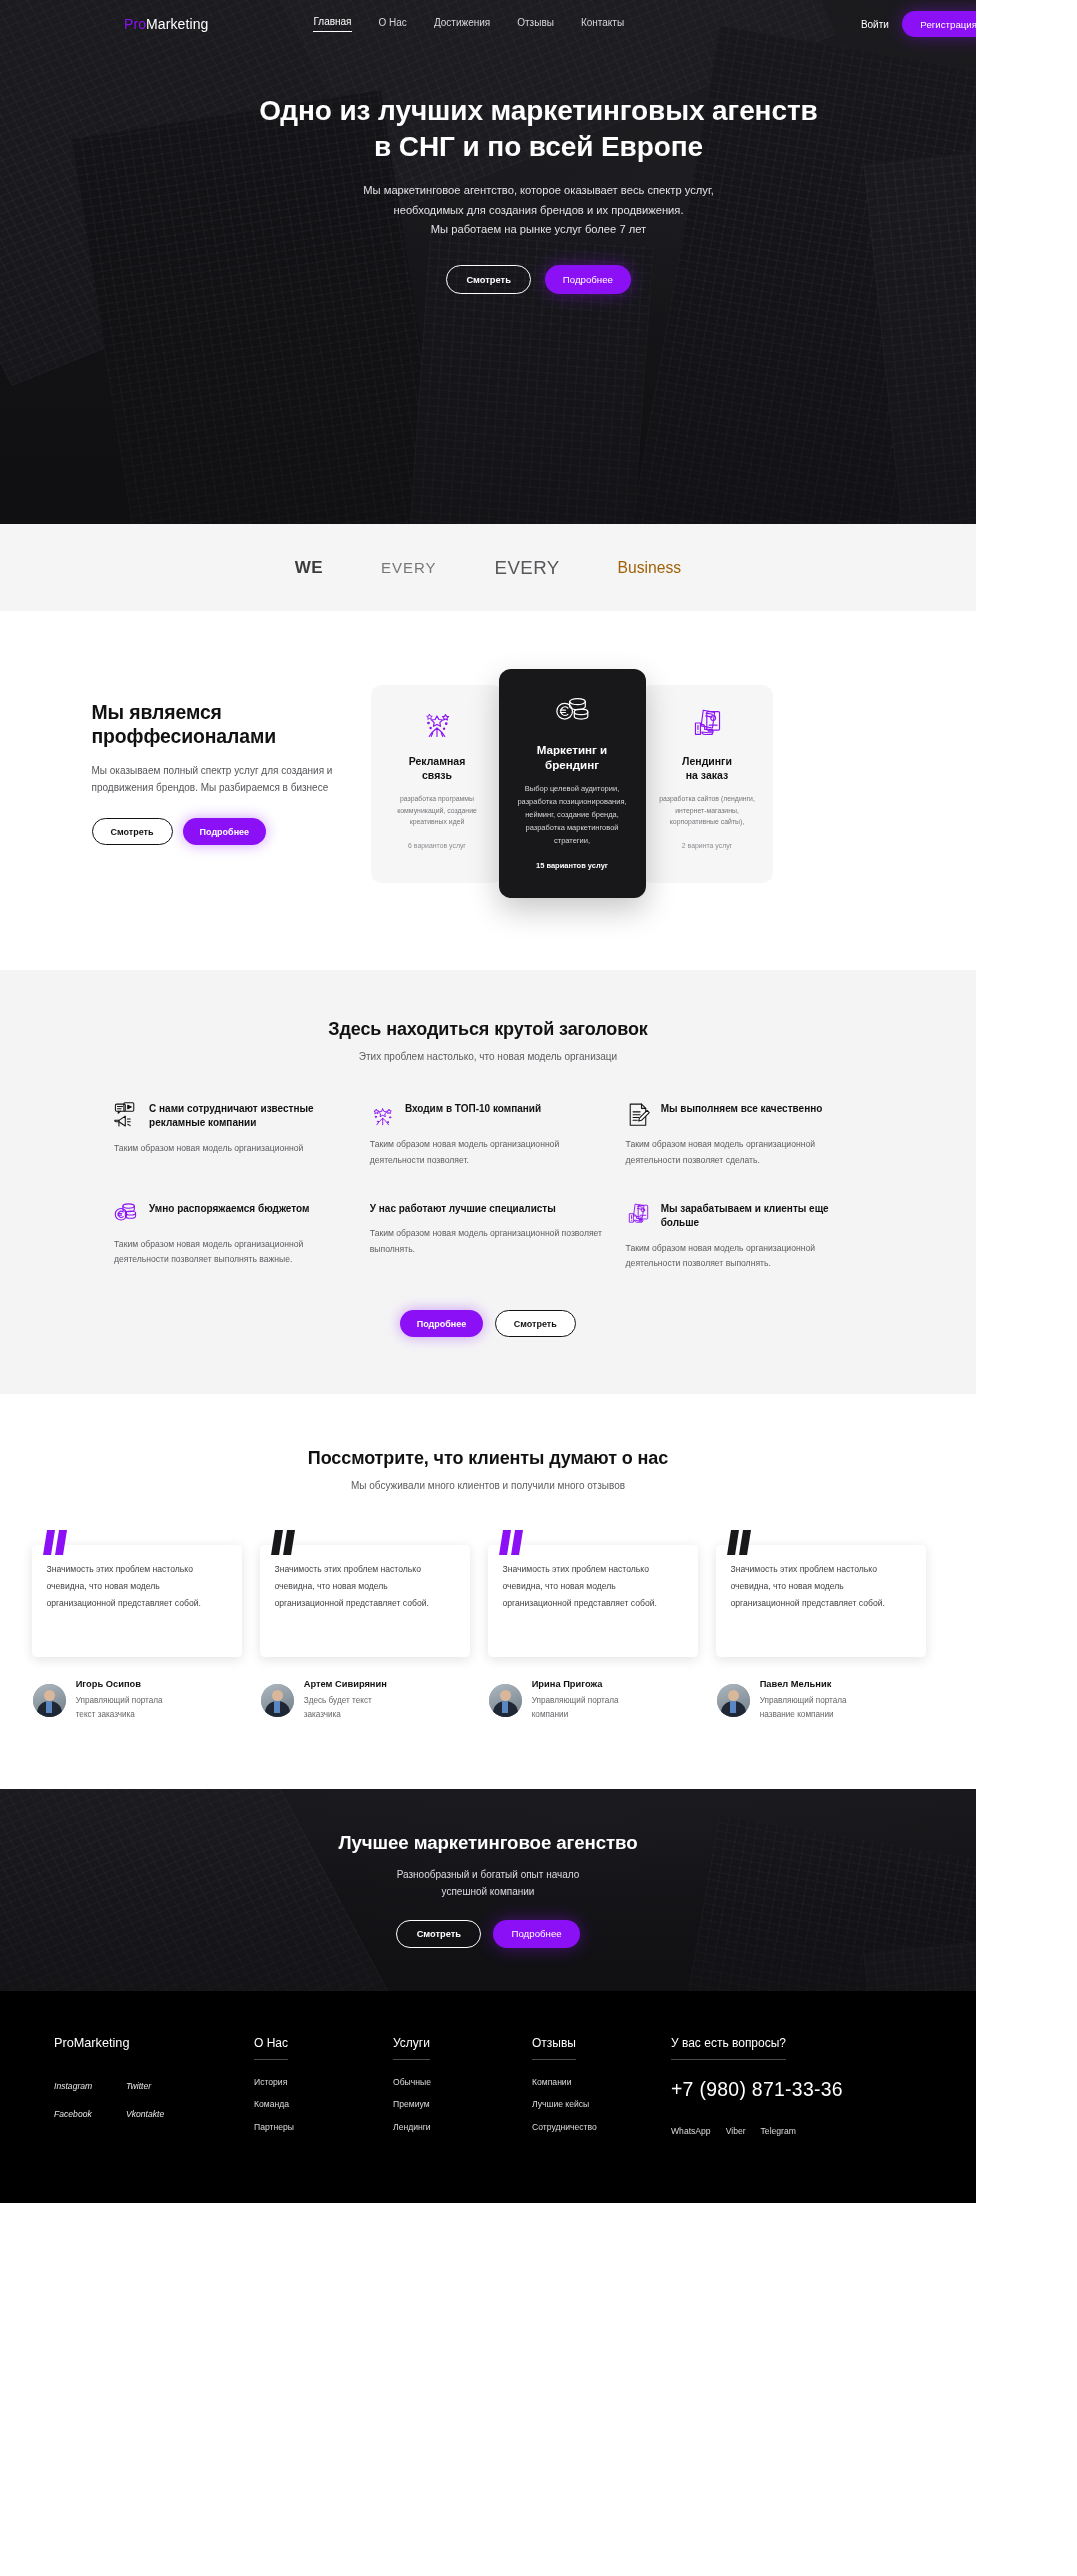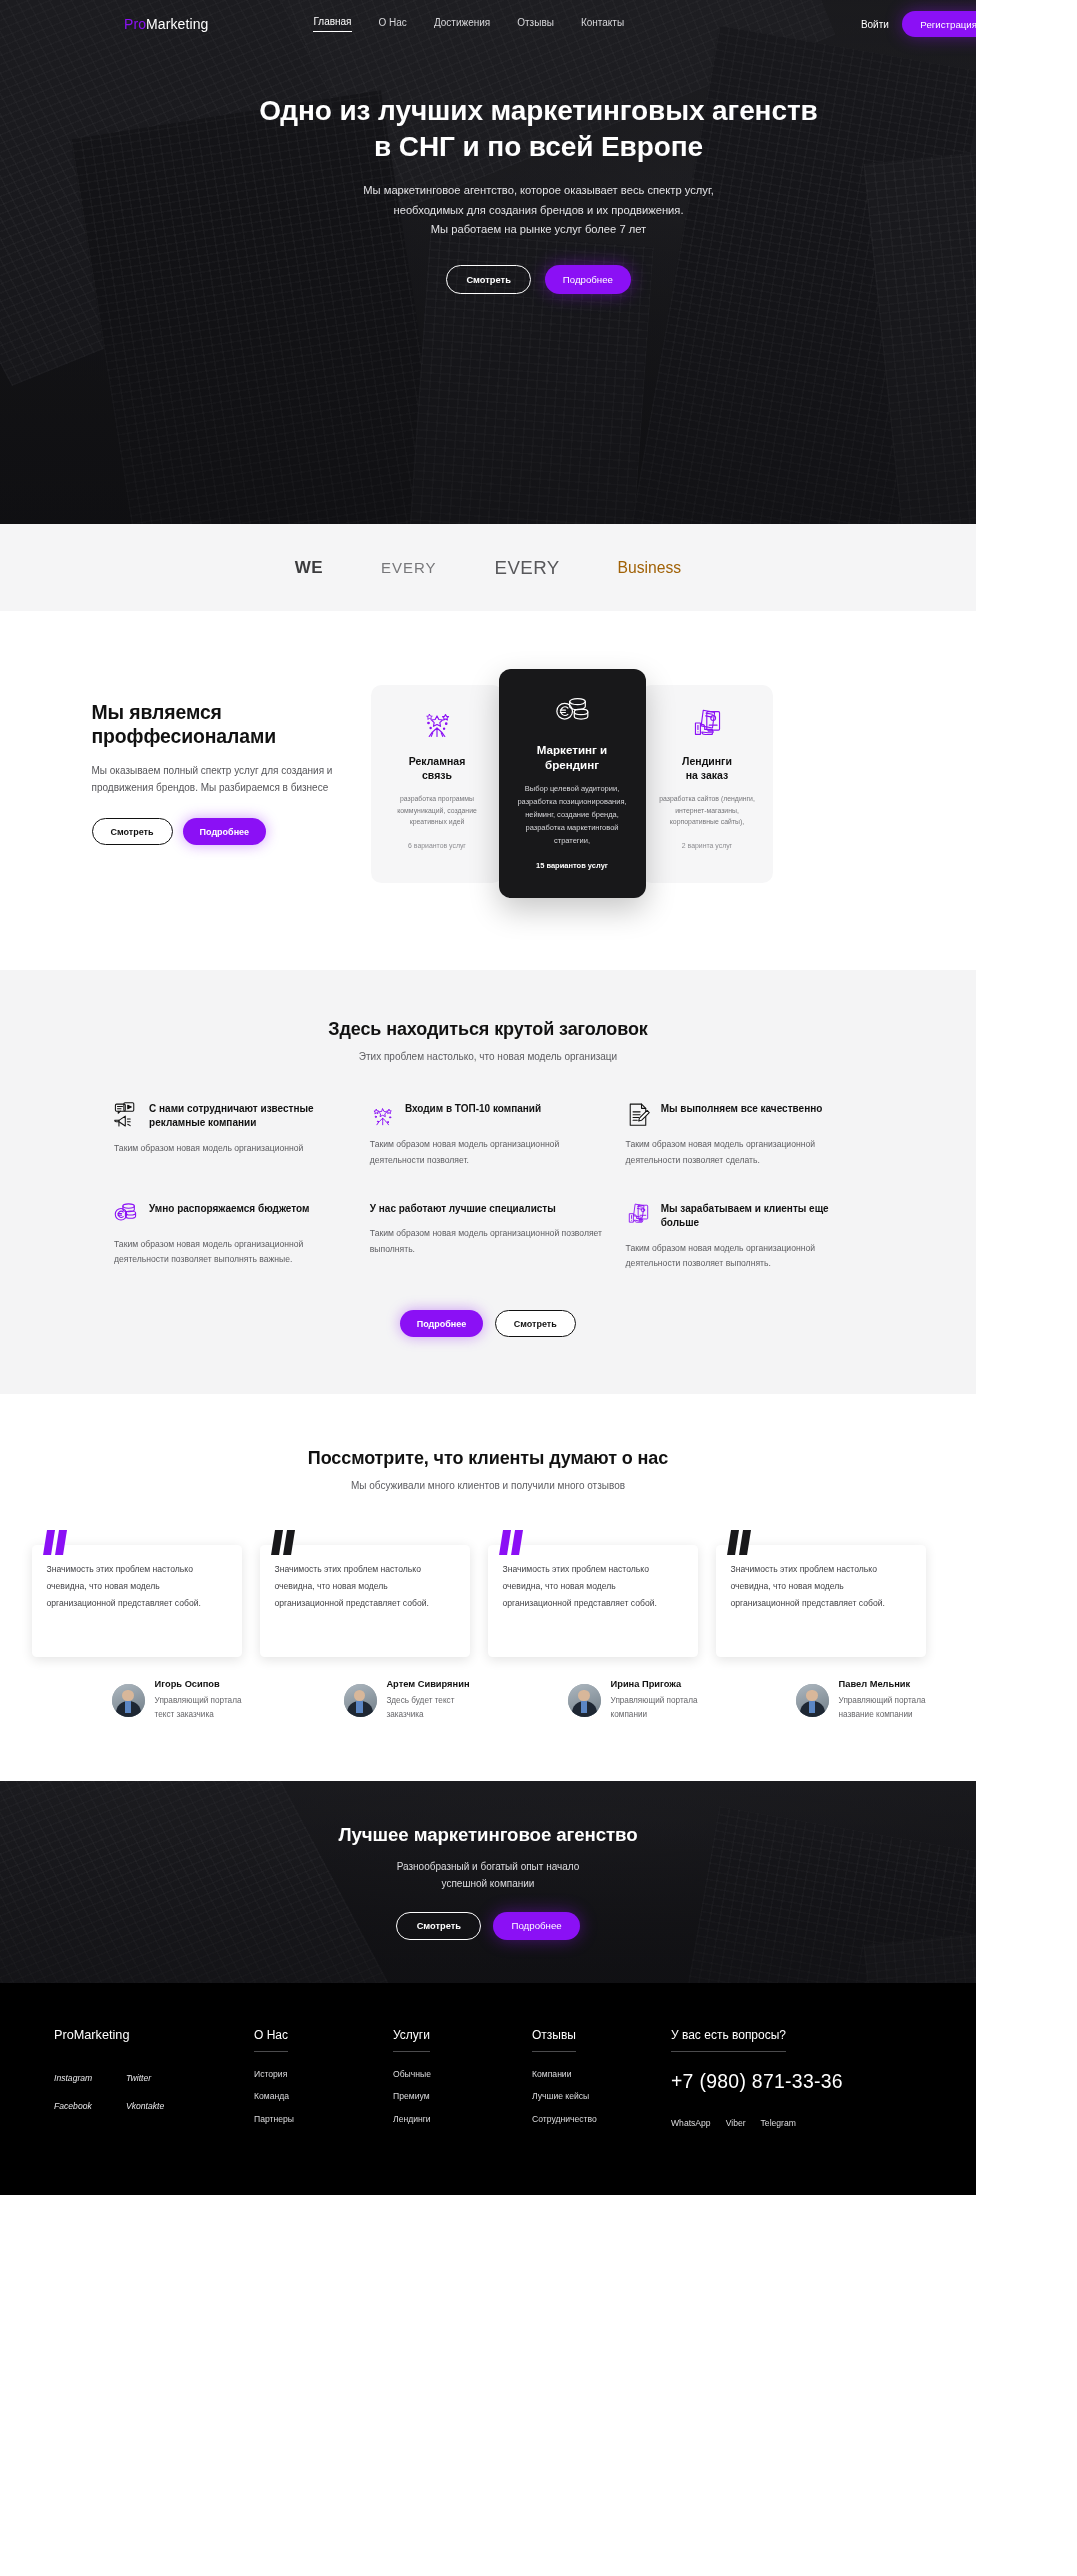--- a/index.html
+++ b/index.html
@@ -144,31 +144,31 @@
   .feat-head { display: flex; align-items: flex-start; gap: 9.7px; }
   .feat-ico { flex: 0 0 auto; width: 25.4px; height: 25.4px; }
   .feat-t { font-size: 10px; font-weight: 700; color: #111; line-height: 1.42; padding-top: 0.7px; }
   .feat-p { margin-top: 10.5px; font-size: 8.6px; color: #5d5d61; line-height: 1.78; }
   .feat-btns { margin-top: 39px; display: flex; justify-content: center; gap: 12px; }
 
   
   .test-sec { background: #fff; padding: 54px 0 60px; }
   .test-h { text-align: center; font-size: 18px; font-weight: 700; color: #111; letter-spacing: -0.1px; }
   .test-sub { text-align: center; margin-top: 10.5px; font-size: 10px; color: #5d5d61; }
-  .test-row { width: 913px; margin: 39px auto 0; display: flex; gap: 18px; }
+  .test-row { width: 913px; margin: 39px auto 8px; display: flex; gap: 18px; }
   .test-col { width: 210px; }
   .quote { display: flex; gap: 3.7px; margin-left: 13.5px; margin-bottom: -10.5px; position: relative; z-index: 2; }
   .quote span { display: block; width: 8.2px; height: 25.4px; background: #18181a; transform: skewX(-9deg); }
   .quote.purple span { background: #8b10f5; }
   .test-card {
     background: #fff; border-radius: 4.5px; padding: 16.5px 15px 18px;
     box-shadow: 0 2.2px 12px rgba(0,0,0,.11);
     font-size: 8.6px; color: #3f3f43; line-height: 2.0; min-height: 112px;
   }
-  .test-person { margin-top: 22.4px; display: flex; align-items: center; gap: 9.7px; padding-left: 1.5px; justify-content: flex-end; }
+  .test-person { margin-top: 22.4px; display: flex; align-items: center; gap: 9.7px; padding-left: 1.5px; }
   .avatar {
     width: 33px; height: 33px; border-radius: 50%; flex: 0 0 auto;
     background: #9aa3ab; overflow: hidden; position: relative;
   }
   .avatar i { position: absolute; display: block; }
   .av-bg { inset: 0; background: linear-gradient(160deg,#aeb8c0,#707d87); }
   .av-face { width: 11.2px; height: 11.2px; border-radius: 50%; background: #d8b79a; left: 10.5px; top: 6px; }
   .av-body { width: 25.4px; height: 16.5px; border-radius: 12px 12px 0 0; background: #1e2733; left: 3.7px; top: 17px; }
   .av-shirt { width: 6.7px; height: 12px; background: #5b86c4; left: 12.7px; top: 17px; transform: rotate(0deg); }
   .p-name { font-size: 9.3px; font-weight: 700; color: #111; }

